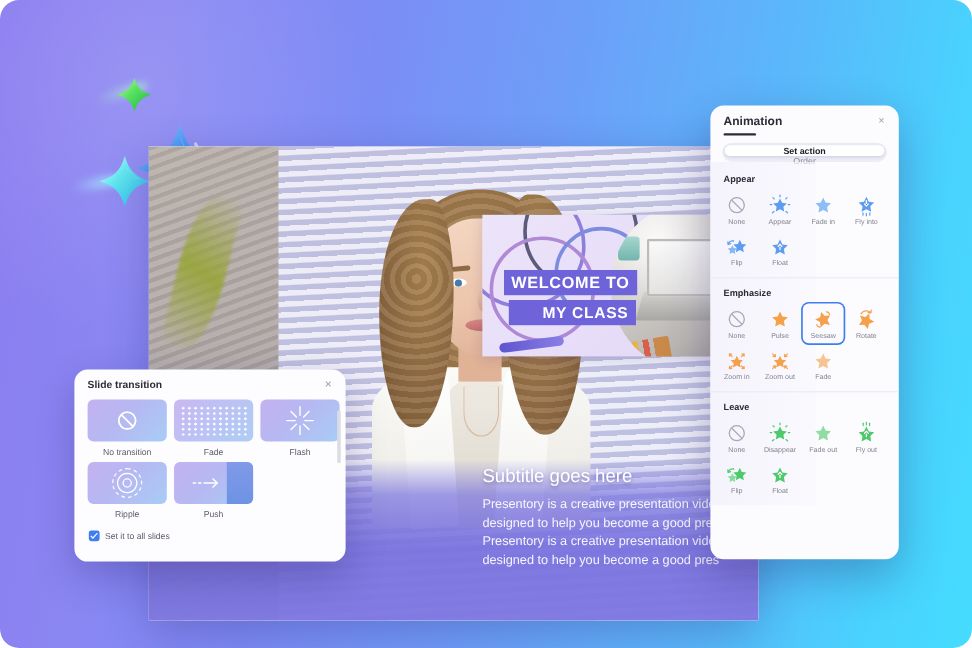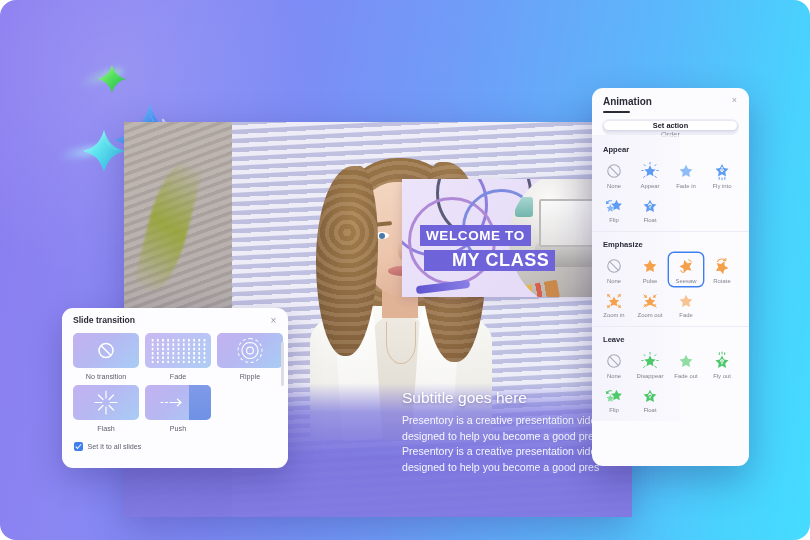--- a/index.html
+++ b/index.html
@@ -415,21 +415,21 @@
         <div class="ring" style="left:6px;top:18px;width:88px;height:88px;border-width:3px;border-color:#b089d6"></div>
         <div class="ring" style="left:60px;top:10px;width:78px;height:78px;border-width:3px;border-color:#7e8ce0"></div>
         <div class="slide-photo">
           <div class="laptop-b"></div>
           <div class="laptop-s"></div>
           <div class="cup"></div>
           <div class="pens"></div>
         </div>
         <div class="scrawl"></div>
         <div class="wt-line" style="left:18px;top:46px;height:21px;font-size:13.5px;">WELCOME TO</div>
-        <div class="wt-line" style="left:22px;top:71px;height:21px;font-size:18px;padding-left:28px;">MY CLASS</div>
+        <div class="wt-line" style="left:22px;top:71px;height:21px;font-size:13px;padding-left:28px;">MY CLASS</div>
       </div>
 
       <div class="preso-scrim"></div>
       <div class="preso-text">
         <div class="preso-sub">Subtitle goes here</div>
         <div class="preso-body">Presentory is a creative presentation video</div>
         <div class="preso-body">designed to help you become a good pres</div>
         <div class="preso-body">Presentory is a creative presentation video</div>
         <div class="preso-body">designed to help you become a good pres</div>
       </div>
@@ -456,35 +456,20 @@
 
       <div class="tp-cell">
         <div class="tp-thumb" style="background:linear-gradient(135deg,#c9b8f2,#aecdf5)">
           <div style="position:absolute;inset:5px;
                background-image:radial-gradient(circle, #ffffff 1px, transparent 1.2px);
                background-size:5.2px 4.4px;"></div>
         </div>
         <div class="tp-label">Fade</div>
       </div>
 
-
-      <div class="tp-cell">
-        <div class="tp-thumb">
-          <svg width="66" height="35" viewBox="0 0 66 35">
-            <g fill="none" stroke="#fff" stroke-width="1.1">
-              <circle cx="33" cy="17.5" r="3.4"></circle>
-              <path d="M33 9.5 a8 8 0 0 1 6.9 4 a8 8 0 0 1 0 8 a8 8 0 0 1 -6.9 4
-                       a8 8 0 0 1 -6.9 -4 a8 8 0 0 1 0 -8 a8 8 0 0 1 6.9 -4 Z"></path>
-              <path d="M33 5.5 a12 12 0 0 1 10.4 6 a12 12 0 0 1 0 12 a12 12 0 0 1 -10.4 6
-                       a12 12 0 0 1 -10.4 -6 a12 12 0 0 1 0 -12 a12 12 0 0 1 10.4 -6 Z" stroke-dasharray="3 2.6" opacity=".9"></path>
-            </g>
-          </svg>
-        </div>
-        <div class="tp-label">Ripple</div>
-      </div>
 
       <div class="tp-cell">
         <div class="tp-thumb">
           <svg width="66" height="35" viewBox="0 0 66 35">
             <g stroke="#fff" stroke-width="1.2" stroke-linecap="round">
               <line x1="33" y1="6" x2="33" y2="13"></line>
               <line x1="33" y1="22" x2="33" y2="29"></line>
               <line x1="22" y1="17.5" x2="29" y2="17.5"></line>
               <line x1="37" y1="17.5" x2="44" y2="17.5"></line>
               <line x1="25.5" y1="10" x2="30" y2="14.5"></line>
@@ -492,20 +477,35 @@
               <line x1="40.5" y1="10" x2="36" y2="14.5"></line>
               <line x1="30" y1="20.5" x2="25.5" y2="25"></line>
             </g>
           </svg>
         </div>
         <div class="tp-label">Flash</div>
       </div>
 
       <div class="tp-cell">
         <div class="tp-thumb">
+          <svg width="66" height="35" viewBox="0 0 66 35">
+            <g fill="none" stroke="#fff" stroke-width="1.1">
+              <circle cx="33" cy="17.5" r="3.4"></circle>
+              <path d="M33 9.5 a8 8 0 0 1 6.9 4 a8 8 0 0 1 0 8 a8 8 0 0 1 -6.9 4
+                       a8 8 0 0 1 -6.9 -4 a8 8 0 0 1 0 -8 a8 8 0 0 1 6.9 -4 Z"></path>
+              <path d="M33 5.5 a12 12 0 0 1 10.4 6 a12 12 0 0 1 0 12 a12 12 0 0 1 -10.4 6
+                       a12 12 0 0 1 -10.4 -6 a12 12 0 0 1 0 -12 a12 12 0 0 1 10.4 -6 Z" stroke-dasharray="3 2.6" opacity=".9"></path>
+            </g>
+          </svg>
+        </div>
+        <div class="tp-label">Ripple</div>
+      </div>
+
+      <div class="tp-cell">
+        <div class="tp-thumb">
           <div style="position:absolute;right:0;top:0;width:22px;height:100%;
                       background:linear-gradient(180deg,#7f9ae8,#6f92e4);"></div>
           <svg width="66" height="35" viewBox="0 0 66 35" style="position:absolute;inset:0">
             <g stroke="#fff" stroke-width="1.2" stroke-linecap="round" fill="none">
               <path d="M16 17.5 h2 M20.5 17.5 h2 M25 17.5 h11"></path>
               <path d="M32.5 14.2 l3.5 3.3 l-3.5 3.3"></path>
             </g>
           </svg>
         </div>
         <div class="tp-label">Push</div>

